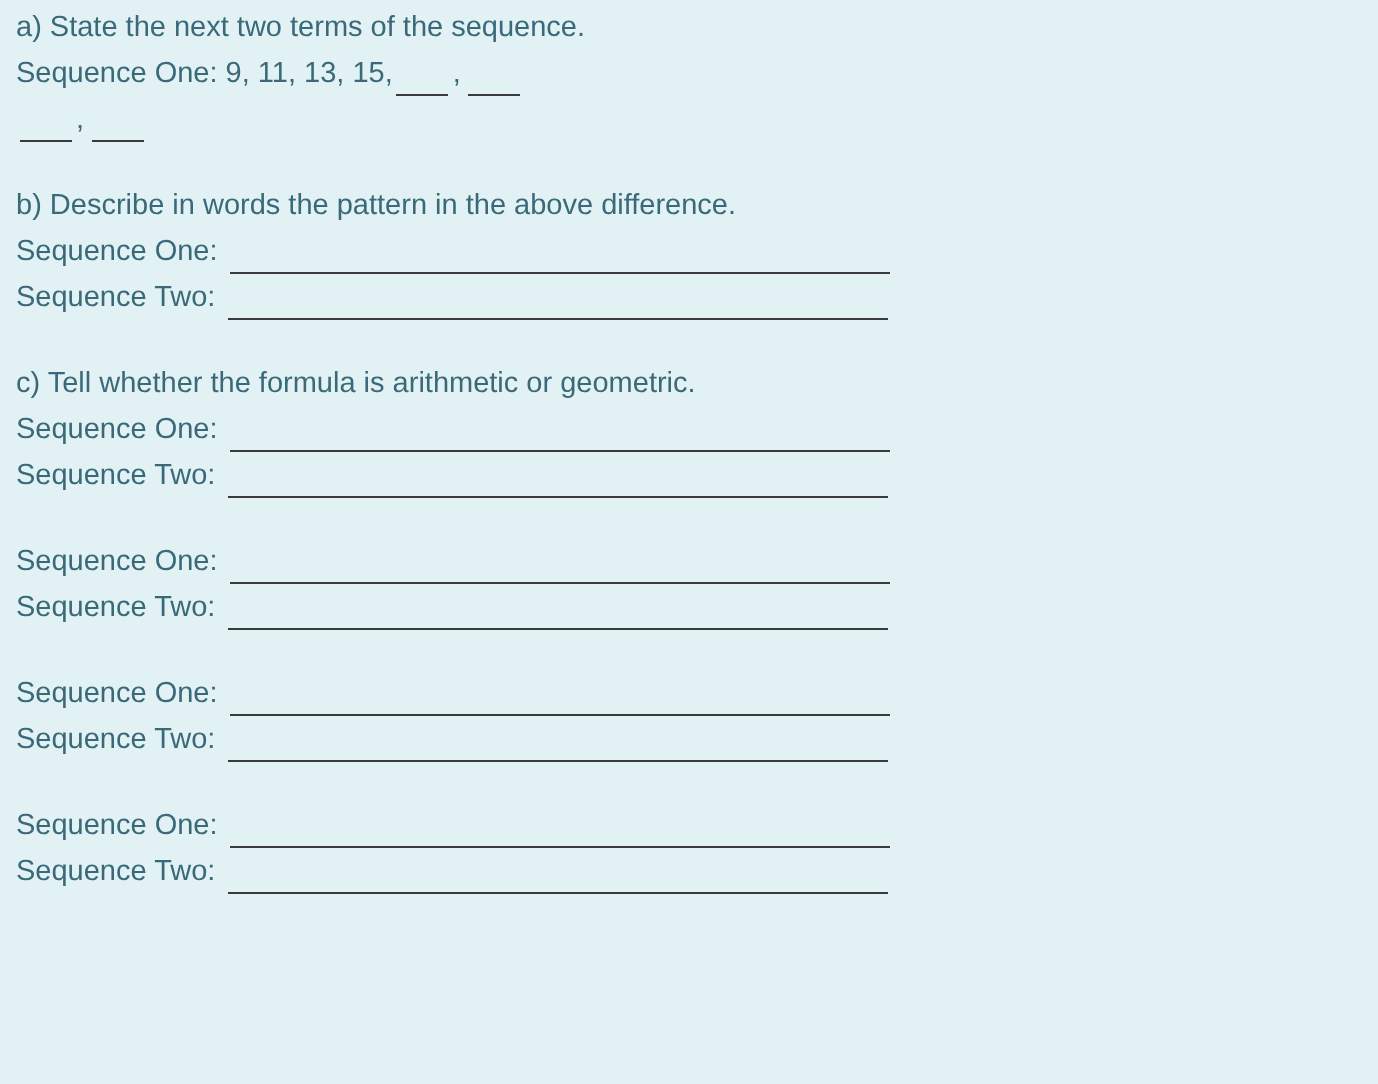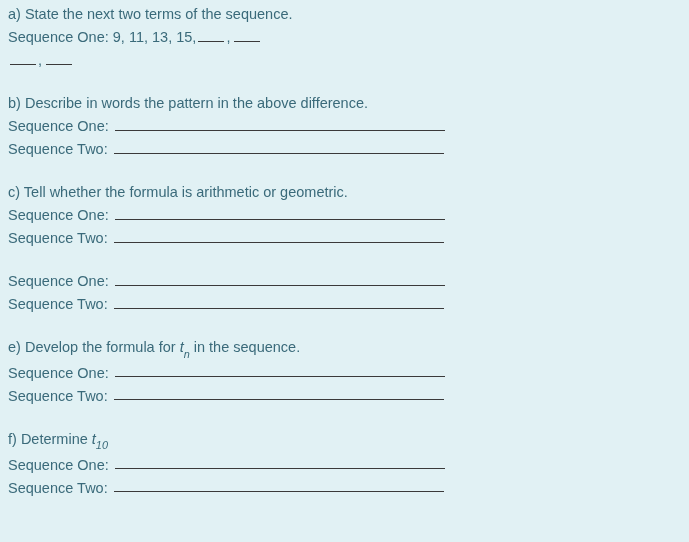--- a/index.html
+++ b/index.html
@@ -10,21 +10,21 @@
     font-family: "Segoe UI", Tahoma, Arial, sans-serif;
     font-size: 14.5px;
     color: #3a6a7a;
     padding: 4px 8px;
     line-height: 1.45;
     overflow: hidden;
   }
   .section { margin-bottom: 22px; }
   .line {
     display: flex;
-    align-items: flex-start;
+    align-items: flex-end;
     flex-wrap: nowrap;
     margin-bottom: 2px;
   }
   .label { white-space: nowrap; }
   .blank-long {
     border-bottom: 1px solid #3a3a3a;
     flex: 0 0 auto;
     width: 330px;
     height: 1em;
     margin-left: 6px;
@@ -94,41 +94,31 @@
     <span class="blank-long"></span>
   </div>
   <div class="line">
     <span class="label">Sequence Two:</span>
     <span class="blank-long"></span>
   </div>
 </div>
 
 <div class="section">
   <div class="line">
-    <span class="label">
-      <span>e) Develop the formula for </span><span class="ital">t</span><span class="sub">n</span><span> in the sequence.</span>
-    </span>
-  </div>
-  <div class="line">
     <span class="label">Sequence One:</span>
     <span class="blank-long"></span>
   </div>
   <div class="line">
     <span class="label">Sequence Two:</span>
     <span class="blank-long"></span>
   </div>
 </div>
 
 <div class="section" style="margin-bottom:0;">
   <div class="line">
-    <span class="label">
-      <span>f) Determine </span><span class="ital">t</span><span class="sub">10</span>
-    </span>
-  </div>
-  <div class="line">
     <span class="label">Sequence One:</span>
     <span class="blank-long"></span>
   </div>
   <div class="line">
     <span class="label">Sequence Two:</span>
     <span class="blank-long"></span>
   </div>
 </div>
 
 </body></html>

